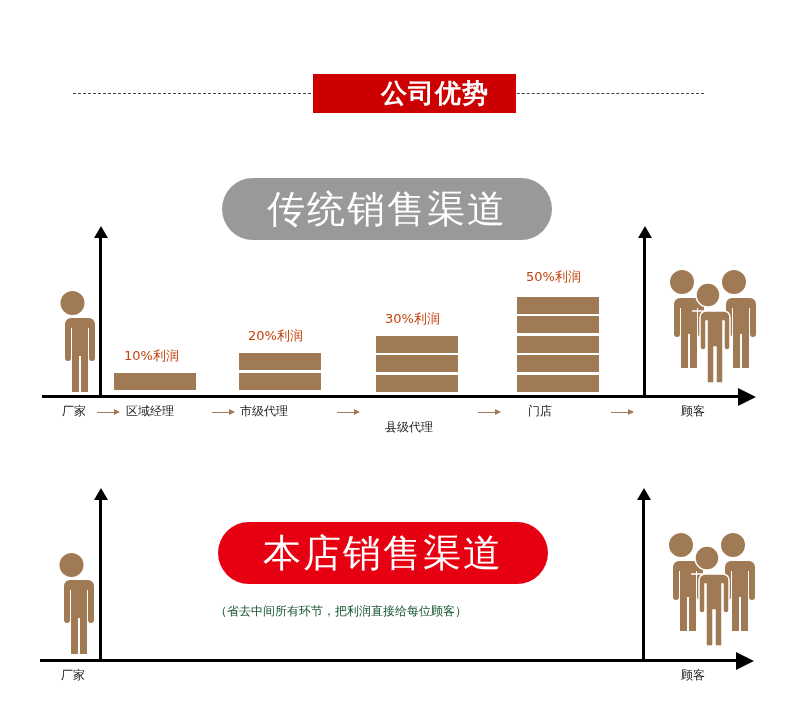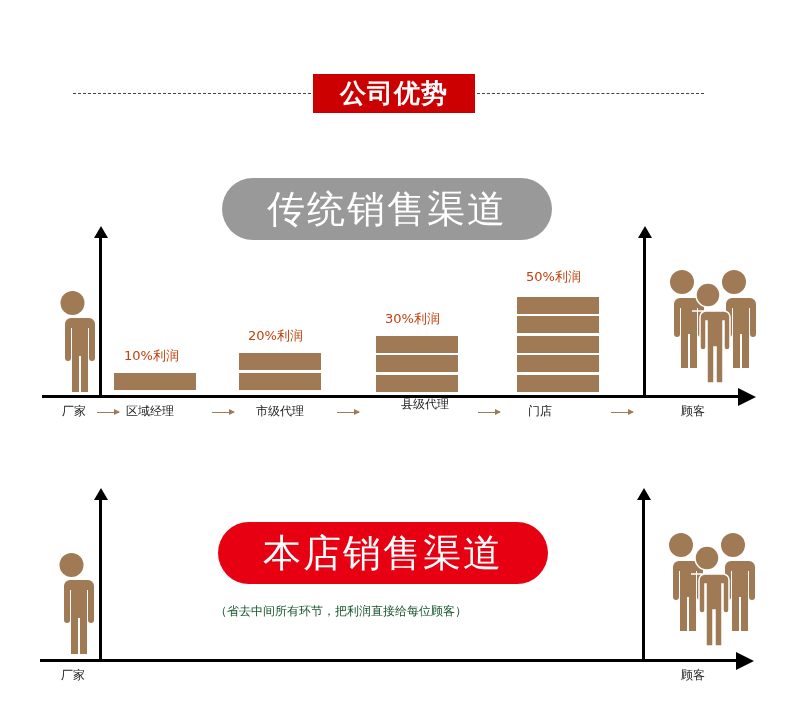--- a/index.html
+++ b/index.html
@@ -1,19 +1,19 @@
 <!DOCTYPE html>
 <html><head>
 <meta charset="utf-8">
 <style>
   html,body{margin:0;padding:0;background:#fff;}
   body{width:790px;height:714px;position:relative;overflow:hidden;font-family:"DejaVu Sans","Liberation Sans",sans-serif;color:#222;}
   .abs{position:absolute;}
   .dash{position:absolute;top:93px;height:0;border-top:1px dashed #444;}
-  .title-box{position:absolute;left:313px;top:74px;width:162px;height:39px;background:#cc0000;color:#fff;font-weight:bold;font-size:26px;line-height:39px;text-align:center;letter-spacing:1px;}
+  .title-box{position:absolute;left:313px;top:74px;width:162px;height:39px;background:#cc0000;color:#fff;font-weight:bold;font-size:26px;line-height:39px;text-align:center;letter-spacing:1px;padding-left:41px;}
   .pill{position:absolute;border-radius:32px;color:#fff;font-size:38px;text-align:center;letter-spacing:2px;}
   .pill-gray{left:222px;top:178px;width:330px;height:62px;line-height:62px;background:#999;}
   .pill-red{left:218px;top:522px;width:330px;height:62px;line-height:62px;background:#e60012;}
   .vline{position:absolute;width:3px;background:#000;}
   .hline{position:absolute;height:3px;background:#000;}
   .arrow-up{position:absolute;width:0;height:0;border-left:7px solid transparent;border-right:7px solid transparent;border-bottom:12px solid #000;}
   .arrow-right{position:absolute;width:0;height:0;border-top:9px solid transparent;border-bottom:9px solid transparent;border-left:18px solid #000;}
   .bar{position:absolute;background:#a07a55;height:17px;}
   .label{position:absolute;font-size:12px;color:#222;white-space:nowrap;}
   .pct{position:absolute;font-size:13px;color:#c2410c;white-space:nowrap;}
@@ -71,23 +71,23 @@
 <div class="bar" style="left:517px;top:297px;width:82px;"></div>
 <div class="bar" style="left:517px;top:316px;width:82px;"></div>
 <div class="bar" style="left:517px;top:336px;width:82px;"></div>
 <div class="bar" style="left:517px;top:355px;width:82px;"></div>
 <div class="bar" style="left:517px;top:375px;width:82px;"></div>
 
 <div class="label" style="left:62px;top:403px;">厂家</div>
 <div class="flow-arrow" style="left:97px;top:412px;width:22px;"></div>
 <div class="label" style="left:126px;top:403px;">区域经理</div>
 <div class="flow-arrow" style="left:212px;top:412px;width:22px;"></div>
-<div class="label" style="left:256px;top:403px;">市级代理</div>
+<div class="label" style="left:240px;top:403px;">市级代理</div>
 <div class="flow-arrow" style="left:337px;top:412px;width:22px;"></div>
-<div class="label" style="left:385px;top:396px;margin-left:16px;">县级代理</div>
+<div class="label" style="left:385px;top:419px;">县级代理</div>
 <div class="flow-arrow" style="left:478px;top:412px;width:22px;"></div>
 <div class="label" style="left:528px;top:403px;">门店</div>
 <div class="flow-arrow" style="left:611px;top:412px;width:22px;"></div>
 <div class="label" style="left:681px;top:403px;">顾客</div>
 
 <div class="pill pill-red">本店销售渠道</div>
 
 <div class="vline" style="left:99px;top:498px;height:163px;"></div>
 <div class="arrow-up" style="left:94px;top:488px;"></div>
 <div class="vline" style="left:642px;top:498px;height:163px;"></div>

